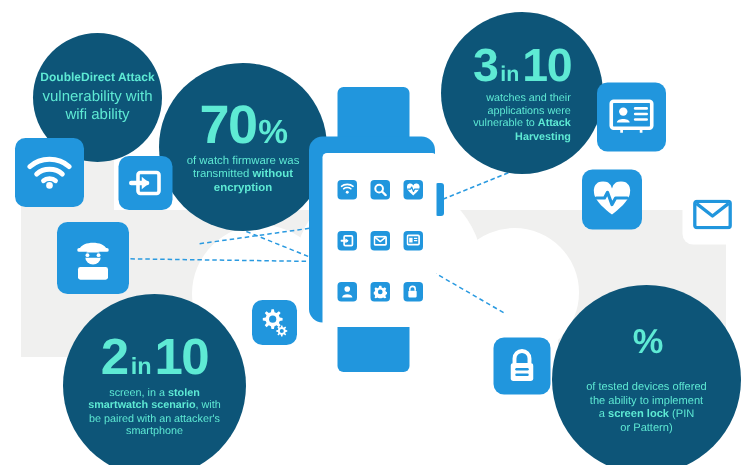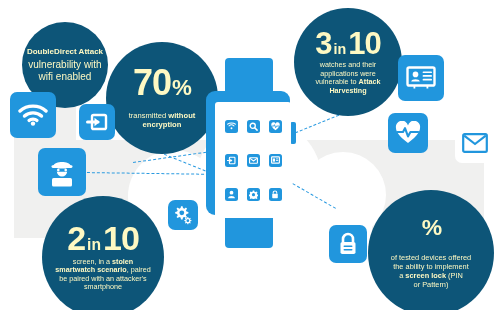--- a/index.html
+++ b/index.html
@@ -15,21 +15,21 @@
   .band-gray{position:absolute;background:#f0f0ef;}
   .cloud{position:absolute;background:#ffffff;border-radius:50%;}
   .cloud-base{position:absolute;background:#ffffff;}
 
   
   .conn{position:absolute;height:0;border-top:1.3px dashed #2a9ae0;transform-origin:0 0;}
 
   
   .circle{
     position:absolute;border-radius:50%;
-    background:#0d5578;color:#fef9c3;
+    background:#0d5578;color:#5eead4;
     display:flex;flex-direction:column;align-items:center;justify-content:center;
     text-align:center;box-sizing:border-box;
   }
   .circle .big{
     font-weight:bold;line-height:0.95;letter-spacing:-1px;
     display:flex;align-items:baseline;justify-content:center;
   }
   .circle .big .pct{font-size:0.62em;margin-left:1px;}
   .circle .big .inword{font-size:0.46em;font-weight:bold;margin:0 2px;letter-spacing:0;}
   .circle .sub{line-height:1.18;padding:0 6px;font-weight:normal;}
@@ -86,59 +86,59 @@
   <div class="conn" style="left:150px;top:148px;width:60px;transform:rotate(22deg);"></div>
 
   <div class="conn" style="left:372px;top:96px;width:34px;transform:rotate(-28deg);"></div>
 
   <div class="circle" style="left:22px;top:22px;width:86px;height:86px;">
     <div class="title-b" style="font-size:8px;">
       <span>DoubleDirect Attack</span>
     </div>
     <div class="sub" style="font-size:10px;margin-top:3px;">
       <span>vulnerability with</span><br>
-      <span>wifi enabled</span>
+      <span>wifi ability</span>
     </div>
   </div>
 
   <div class="circle" style="left:106px;top:42px;width:112px;height:112px;">
     <div class="big" style="font-size:36px;">
       <span>70</span>
         <span class="pct">%</span>
     </div>
     <div class="sub" style="font-size:7.6px;margin-top:3px;">
-      <br>
+      <span>of watch firmware was</span><br>
       <span>transmitted </span><b>without</b><br>
       <b>encryption</b>
     </div>
   </div>
 
   <div class="circle" style="left:294px;top:8px;width:108px;height:108px;">
     <div class="big" style="font-size:31px;">
       <span>3</span>
         <span class="inword">in</span>
         <span>10</span>
     </div>
-    <div class="sub" style="font-size:7.2px;margin-top:3px;">
+    <div class="sub" style="font-size:7.2px;margin-top:3px;text-align:right;">
       <span>watches and their</span><br>
       <span>applications were</span><br>
       <span>vulnerable to </span><b>Attack</b><br>
       <b>Harvesting</b>
     </div>
   </div>
 
   <div class="circle" style="left:42px;top:196px;width:122px;height:122px;">
     <div class="big" style="font-size:34px;">
       <span>2</span>
         <span class="inword">in</span>
         <span>10</span>
     </div>
     <div class="sub" style="font-size:7.2px;margin-top:3px;">
       <span>screen, in a </span><b>stolen</b><br>
-      <b>smartwatch scenario</b><span>, paired</span><br>
+      <b>smartwatch scenario</b><span>, with</span><br>
       <span>be paired with an attacker's</span><br>
       <span>smartphone</span>
     </div>
   </div>
 
   <div class="circle" style="left:368px;top:190px;width:126px;height:126px;">
     <div class="big" style="font-size:37px;">
         <span class="pct">%</span>
     </div>
     <div class="sub" style="font-size:7.4px;margin-top:16px;">

